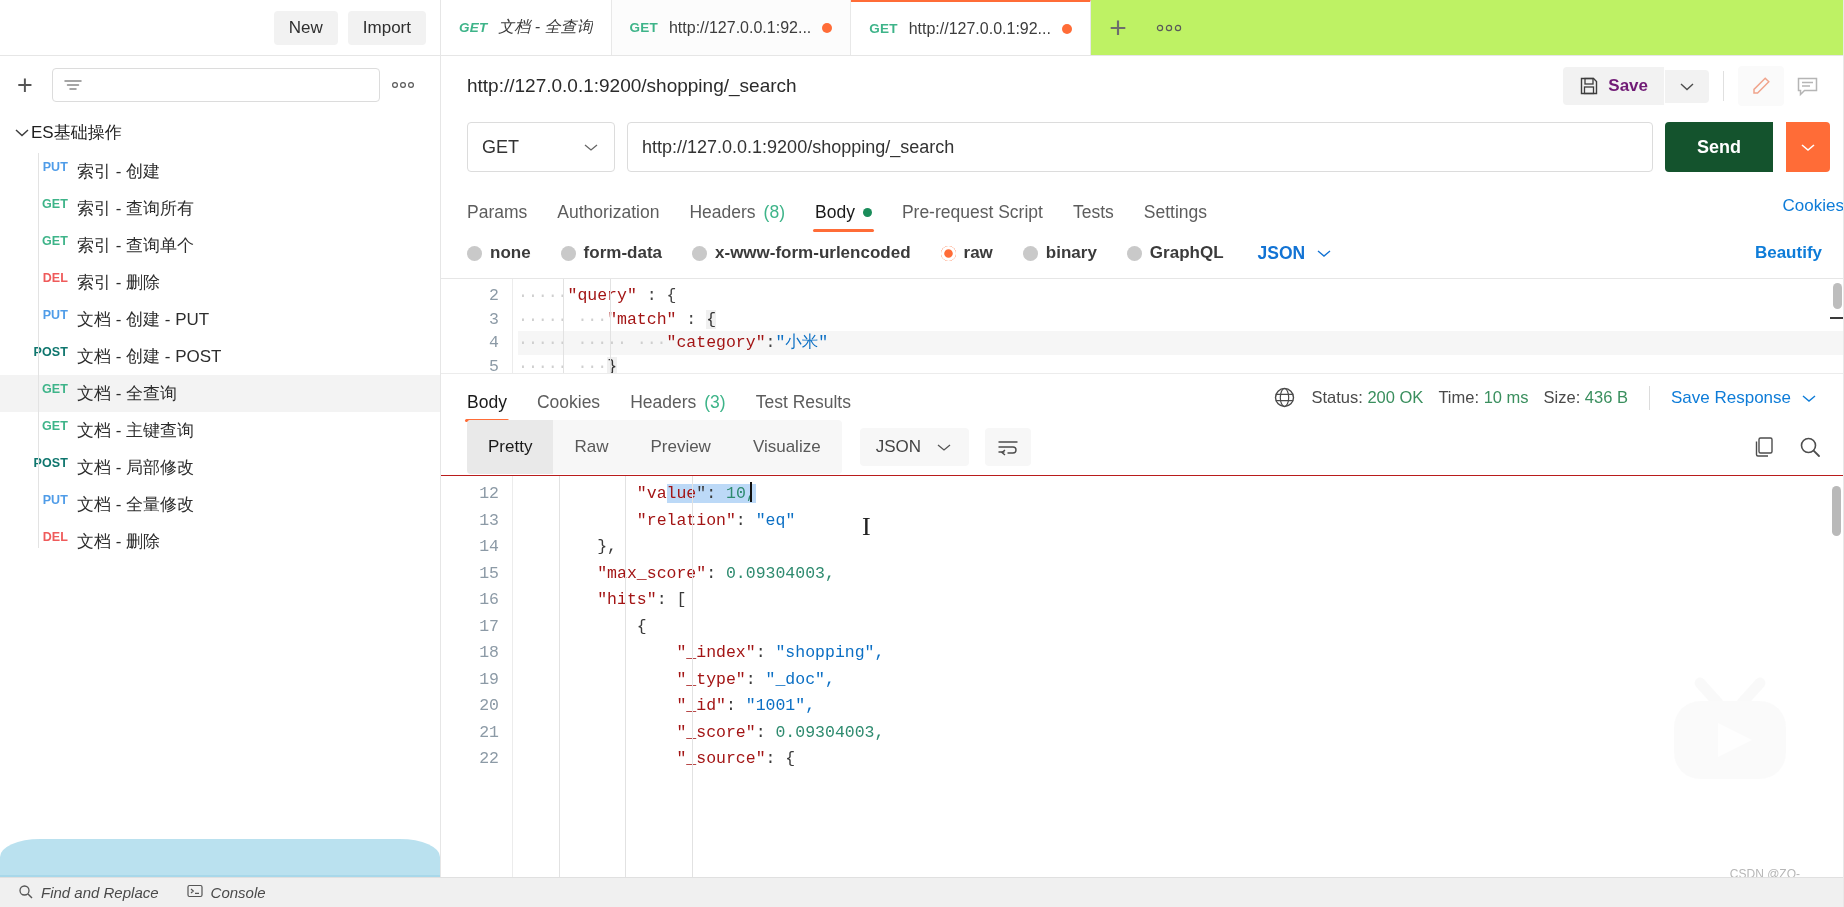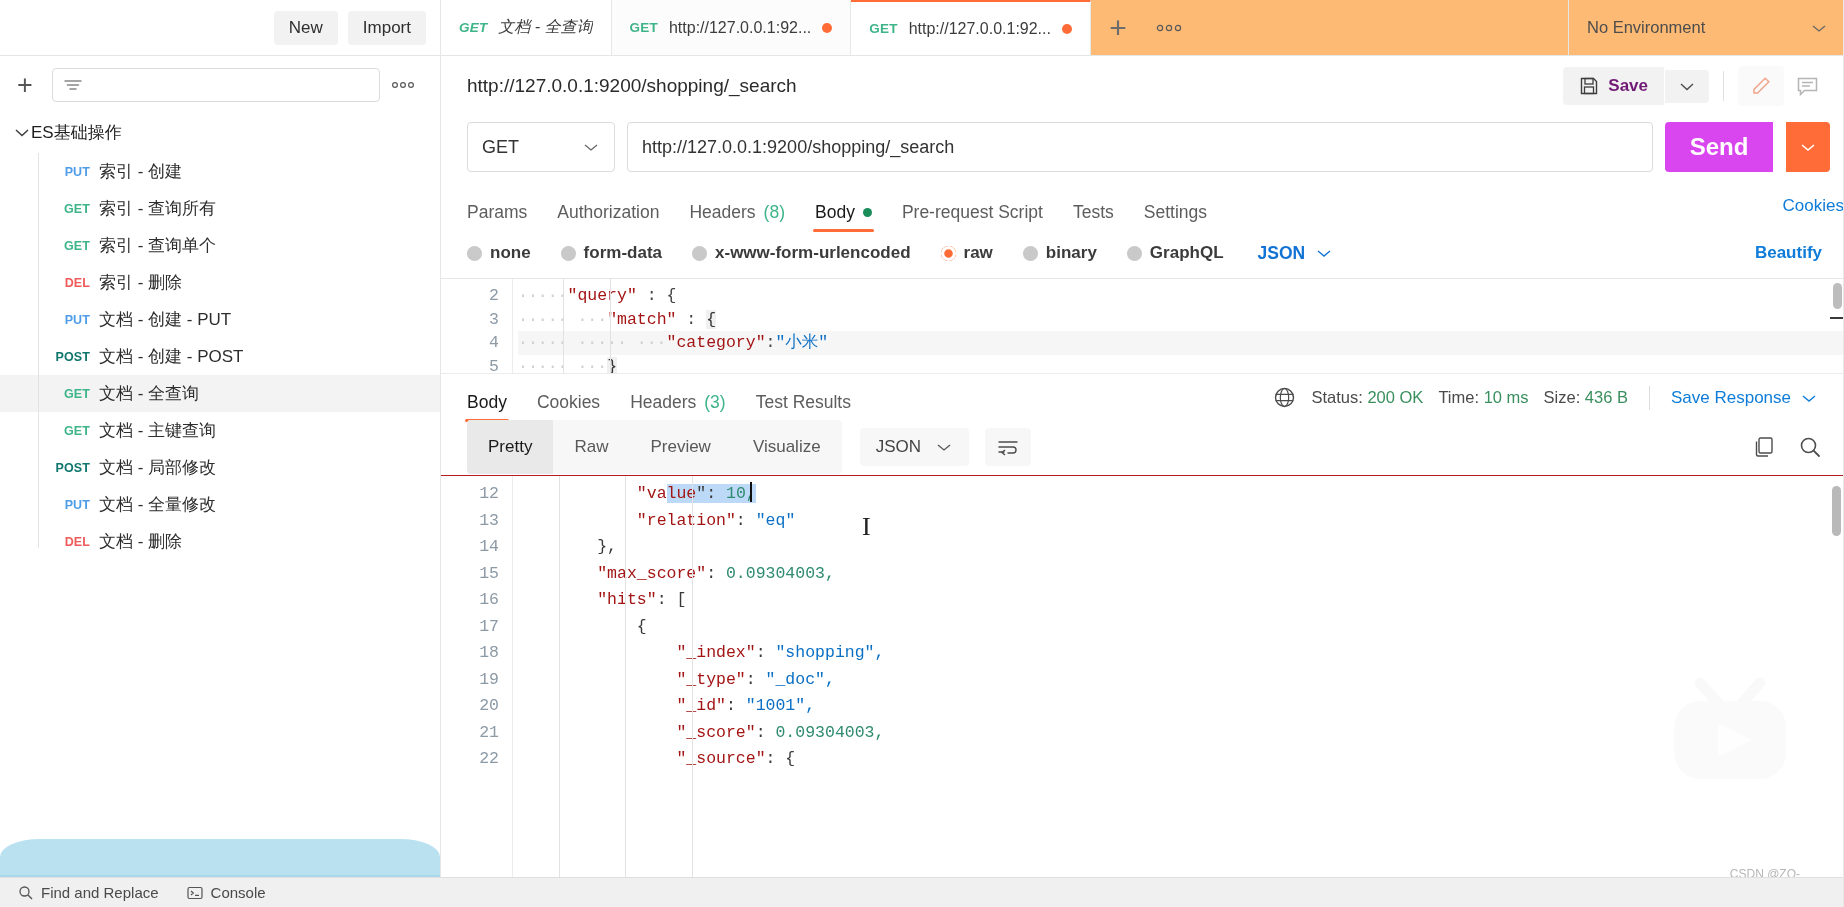--- a/index.html
+++ b/index.html
@@ -7,21 +7,21 @@
     width: 1844px; height: 907px;
     overflow: hidden;
     background: #ffffff;
     font-family: "Liberation Sans", sans-serif;
     color: #2b2b2b;
     -webkit-font-smoothing: antialiased;
   }
   .app { position: relative; width: 1844px; height: 907px; display: flex; flex-direction: column; }
 
   
-  .toprow { display: flex; height: 56px; flex: 0 0 56px; background: #fdba74; border-bottom: 1px solid #e6e6e6; }
+  .toprow { display: flex; height: 56px; flex: 0 0 56px; background: #bef264; border-bottom: 1px solid #e6e6e6; }
 
   .tl-left {
     width: 441px; flex: 0 0 441px; display: flex; align-items: center;
     justify-content: flex-end; padding-right: 14px; gap: 10px;
     border-right: 1px solid #e6e6e6; background: #fff;
   }
   .btn-plain {
     background: #f2f2f2; border: none; border-radius: 4px;
     font-size: 17px; color: #2f2f2f; padding: 7px 15px; cursor: pointer;
     font-family: "Liberation Sans", sans-serif;
@@ -63,21 +63,21 @@
     display: flex; align-items: center; padding: 0 10px; background: #fff; cursor: text;
   }
   .sb-dots { width: 34px; text-align: center; color: #5a5a5a; cursor: pointer; }
 
   .coll-head { display: flex; align-items: center; gap: 3px; padding: 9px 10px 9px 14px; cursor: pointer; }
   .coll-head .chev { color: #444; font-size: 12px; width: 14px; }
   .coll-head .ctitle { font-size: 17px; color: #1f1f1f; }
 
   .tree { position: relative; }
   .tree::before { content: ""; position: absolute; left: 38px; top: 0; bottom: 12px; width: 1px; background: #e3e3e3; }
-  .item { display: flex; align-items: center; gap: 9px; padding: 7px 10px 7px 52px; cursor: pointer; }
+  .item { display: flex; align-items: flex-start; gap: 9px; padding: 7px 10px 7px 30px; cursor: pointer; }
   .item.sel { background: #f3f3f3; }
   .item .m { font-size: 12.5px; font-weight: 700; letter-spacing: .1px; width: 38px; text-align: right; flex: 0 0 38px; }
   .m.PUT { color: #4f9ce8; } .m.GET { color: #3eb489; }
   .m.DEL { color: #ef5b5b; } .m.POST { color: #0f766e; }
   .item .nm { font-size: 17px; color: #2d2d2d; white-space: nowrap; }
 
   .sb-wave { position: absolute; left: 0; right: 0; bottom: 28px; height: 40px; background: #aedcec; opacity: .85; border-radius: 40px 40px 0 0 / 18px 18px 0 0; }
   .sb-wave2 { position: absolute; left: 0; right: 0; bottom: 12px; height: 20px; background: #a8d8ea; }
   .sb-bar { position: absolute; left: 0; width: 540px; bottom: 6px; height: 7px; background: #00a3e0; }
 
@@ -94,21 +94,21 @@
   .iconbtn.lite { background: #fafafa; }
 
   .sendrow { display: flex; align-items: stretch; gap: 12px; padding: 6px 14px 14px 26px; height: 70px; flex: 0 0 70px; }
   .methsel {
     width: 148px; flex: 0 0 148px; border: 1px solid #dcdcdc; border-radius: 4px;
     display: flex; align-items: center; justify-content: space-between; padding: 0 14px; cursor: pointer; background: #fff;
   }
   .methsel .mv { font-size: 18px; color: #333; }
   .urlinput { flex: 1; border: 1px solid #dcdcdc; border-radius: 4px; display: flex; align-items: center; padding: 0 14px; min-width: 0; cursor: text; background: #fff; }
   .urlinput .uv { font-size: 18px; color: #333; white-space: nowrap; overflow: hidden; }
-  .sendbtn { width: 108px; flex: 0 0 108px; background: #d946ef; border-radius: 4px 0 0 4px; display: flex; align-items: center; justify-content: center; color: #fff; font-size: 24px; font-weight: 700; cursor: pointer; }
+  .sendbtn { width: 108px; flex: 0 0 108px; background: #14532d; border-radius: 4px 0 0 4px; display: flex; align-items: center; justify-content: center; color: #fff; font-size: 18px; font-weight: 700; cursor: pointer; }
   .sendcaret { width: 44px; flex: 0 0 44px; background: #ff6c37; border-radius: 0 4px 4px 0; margin-left: 1px; display: flex; align-items: center; justify-content: center; color: #fff; cursor: pointer; }
 
   .reqtabs { display: flex; align-items: flex-end; gap: 30px; padding: 0 26px; height: 46px; flex: 0 0 46px; position: relative; }
   .rt { display: flex; align-items: center; gap: 8px; font-size: 17.5px; color: #5d5d5d; padding-bottom: 9px; cursor: pointer; position: relative; }
   .rt.on { color: #1a1a1a; }
   .rt.on::after { content: ""; position: absolute; left: -2px; right: -2px; bottom: 0; height: 3px; background: #ff6c37; border-radius: 2px; }
   .rt .cnt { color: #3eb489; }
   .gdot { width: 9px; height: 9px; border-radius: 50%; background: #1a8c5a; }
   .cookies { position: absolute; right: 0; top: 10px; font-size: 17px; color: #0e7cd8; cursor: pointer; }
 
@@ -161,21 +161,21 @@
 
   .hscroll { position: absolute; left: 0; bottom: 2px; height: 8px; width: 540px; background: #00a3e0; }
   .vscroll { position: absolute; right: 3px; top: 10px; width: 9px; height: 50px; background: #b9b9b9; border-radius: 5px; }
 
   
   .wm { position: absolute; right: 48px; bottom: 112px; width: 132px; height: 118px; opacity: .1; pointer-events: none; }
   .wm-credit { position: absolute; right: 44px; bottom: 26px; font-size: 12px; color: #b6b6b6; }
 
   
   .botbar { position: absolute; left: 0; right: 0; bottom: 0; height: 30px; background: #f0f0f0; border-top: 1px solid #e0e0e0; display: flex; align-items: center; gap: 28px; padding: 0 18px; }
-  .bb { display: flex; align-items: center; gap: 8px; font-size: 15px; color: #4a4a4a; cursor: pointer; }
+  .bb { display: flex; align-items: flex-start; gap: 8px; font-size: 15px; color: #4a4a4a; cursor: pointer; font-style: italic; }
   .rsplit { position: absolute; right: 0; top: 0; bottom: 0; width: 1px; background: #e8e8e8; }
   svg { display: block; }
 </style>
 </head>
 <body>
 
 <div class="app">
 
   <div class="toprow">
     <div class="tl-left">
@@ -202,28 +202,20 @@
       <div class="tabdots">
         <svg width="26" height="8" viewBox="0 0 26 8">
             <circle cx="4" cy="4" r="2.6" fill="none" stroke="#5a5a5a" stroke-width="1.2"></circle>
             <circle cx="13" cy="4" r="2.6" fill="none" stroke="#5a5a5a" stroke-width="1.2"></circle>
             <circle cx="22" cy="4" r="2.6" fill="none" stroke="#5a5a5a" stroke-width="1.2"></circle>
           </svg>
       </div>
       <div class="tabfill"></div>
     </div>
 
-    <div class="env">
-      <span class="lbl">No Environment</span>
-      <span>
-        <svg width="18" height="12" viewBox="0 0 18 12">
-            <path d="M3 4 L9 9 L15 4" fill="none" stroke="#666" stroke-width="1.3"></path>
-          </svg>
-      </span>
-    </div>
   </div>
 
   <div class="main">
 
     <div class="sidebar">
       <div class="sb-search">
         <div class="sb-plus">+</div>
         <div class="sb-input">
           <span>
             <svg width="20" height="14" viewBox="0 0 20 14">

